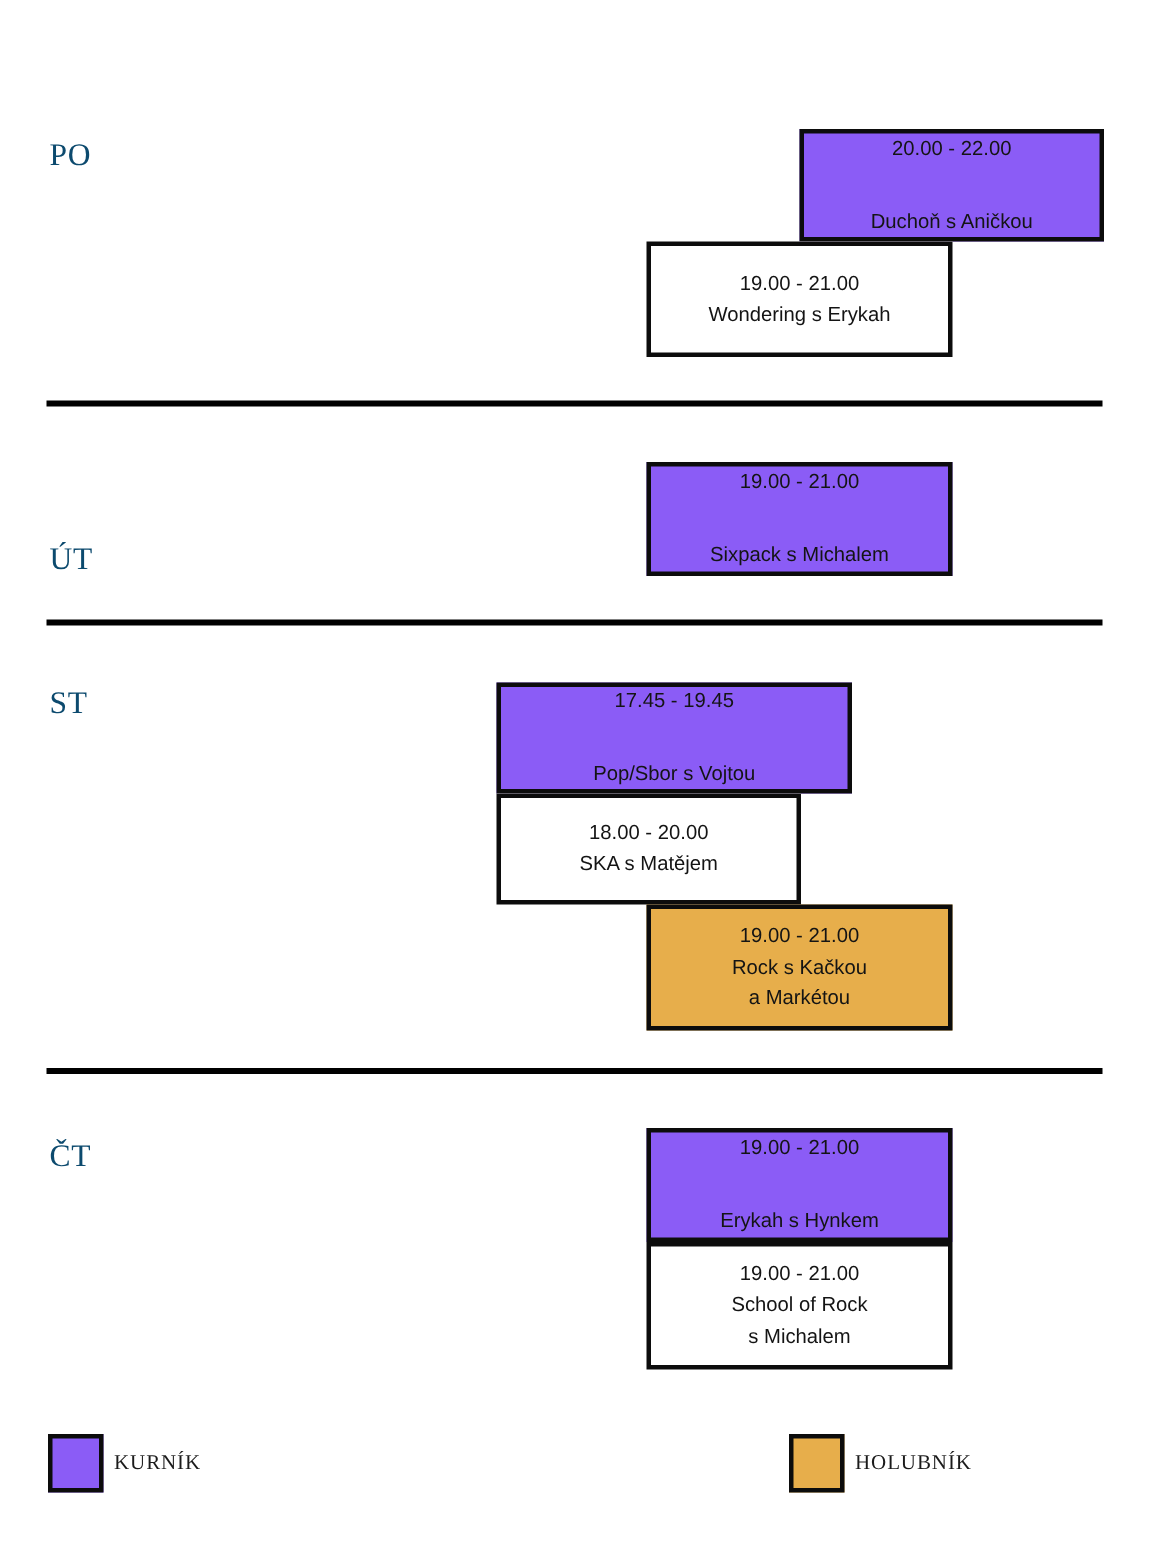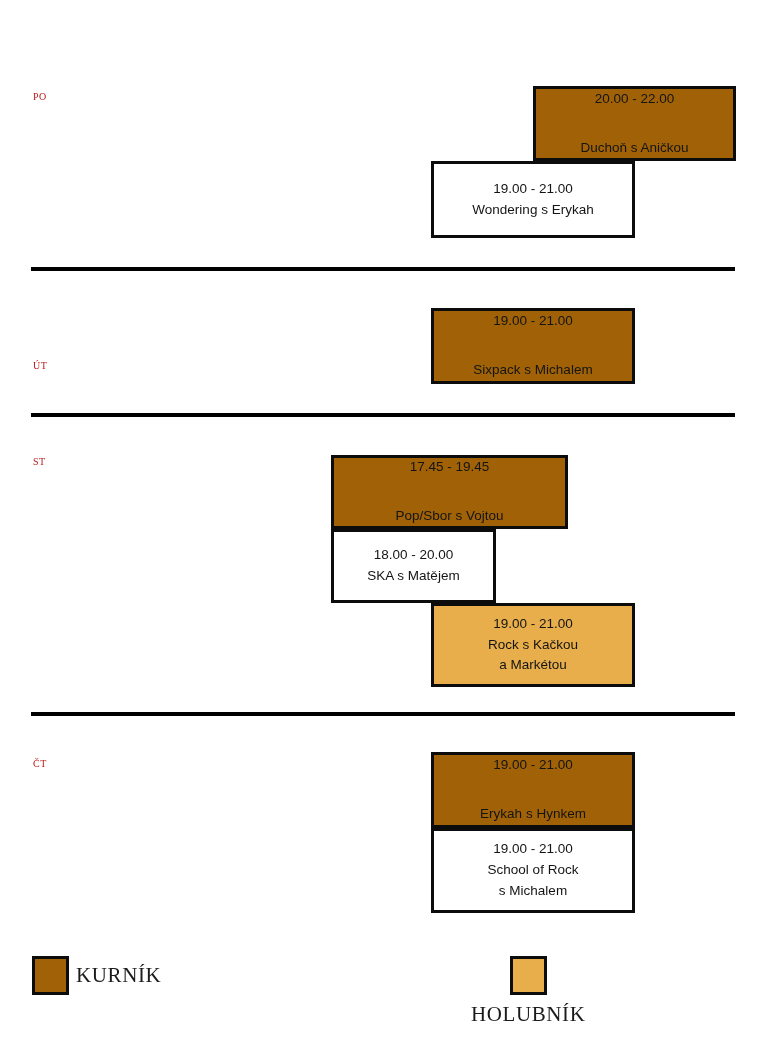--- a/index.html
+++ b/index.html
@@ -20,24 +20,24 @@
     position: absolute;
     left: 0; top: 0;
     width: 768px;
     height: 1044px;
   }
 
   
   .day-label {
     position: absolute;
     font-family: "Liberation Serif", "DejaVu Serif", serif;
-    font-size: 10px;
+    font-size: 21px;
     font-weight: 400;
     letter-spacing: 0.5px;
-    color: #b91c1c;
+    color: #0c4a6e;
     white-space: nowrap;
   }
 
   
   .separator {
     position: absolute;
     left: 31px;
     width: 704px;
     height: 4px;
     background: #000000;
@@ -60,41 +60,41 @@
   }
   .event .ev-time {
     display: block;
     white-space: nowrap;
   }
   .event .ev-title {
     display: block;
     white-space: pre-line;
   }
 
-  .fill-kurnik   { background: #a16207; gap: 28px; }
+  .fill-kurnik   { background: #8b5cf6; gap: 28px; }
   .fill-sopa     { background: #ffffff; }
   .fill-holubnik { background: #E7AE4B; }
 
   
   .legend-item {
     position: absolute;
     display: flex;
     align-items: center;
     gap: 7px;
   }
   .legend-swatch {
     box-sizing: border-box;
     width: 37px;
     height: 39px;
     border: 3px solid #0c0c0c;
     flex: 0 0 auto;
   }
   .legend-label {
     font-family: "Liberation Serif", "DejaVu Serif", serif;
-    font-size: 21px;
+    font-size: 14px;
     letter-spacing: 0.6px;
     color: #1b1b1b;
     white-space: nowrap;
   }
 </style>
 </head>
 <body>
 
 <div class="schedule">
 
@@ -121,21 +121,21 @@
 
   <div class="separator" style="top:413px;"></div>
 
   <div class="day-label" style="left:33px; top:456px;">ST</div>
 
   <div class="event fill-kurnik" style="left:331px; top:455px; width:237px; height:74px;">
     <span class="ev-time">17.45 - 19.45</span>
     <span class="ev-title">Pop/Sbor s Vojtou</span>
   </div>
 
-  <div class="event fill-sopa" style="left:331px; top:529px; width:165px; height:74px;text-align:right;">
+  <div class="event fill-sopa" style="left:331px; top:529px; width:203px; height:74px;text-align:right;">
     <span class="ev-time">18.00 - 20.00</span>
     <span class="ev-title">SKA s Matějem</span>
   </div>
 
   <div class="event fill-holubnik" style="left:431px; top:603px; width:204px; height:84px;">
     <span class="ev-time">19.00 - 21.00</span>
     <span class="ev-title">Rock s Kačkou
 a Markétou</span>
   </div>
 
@@ -153,18 +153,18 @@
     <span class="ev-title">School of Rock
 s Michalem</span>
   </div>
 
   <div class="legend-item" style="left:32px; top:956px;">
     <div class="legend-swatch fill-kurnik"></div>
     <div class="legend-label">KURNÍK</div>
   </div>
 
 
-  <div class="legend-item" style="left:471px; top:956px;flex-direction:column;">
+  <div class="legend-item" style="left:526px; top:956px;">
     <div class="legend-swatch fill-holubnik"></div>
     <div class="legend-label">HOLUBNÍK</div>
   </div>
 
 </div>
 
 </body></html>

